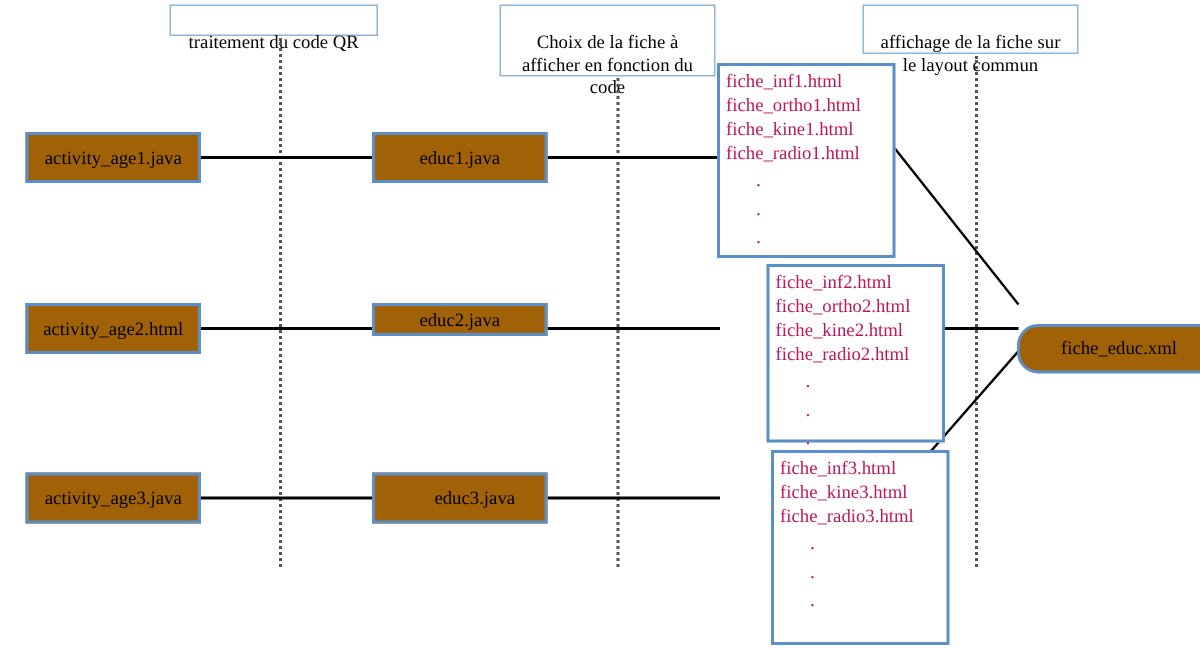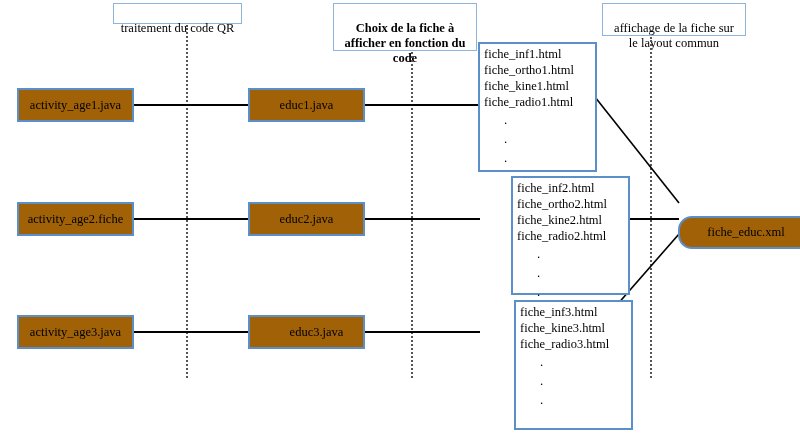--- a/index.html
+++ b/index.html
@@ -40,21 +40,21 @@
     align-items: center;
     justify-content: center;
     text-align: center;
   }
   
   .list-box {
     position: absolute;
     box-sizing: border-box;
     border: 2px solid #5b8fc9;
     background: #ffffff;
-    color: #000000;
+    color: #be185d;
     font-size: 12.5px;
     padding: 2px 0 0 4px;
   }
   .list-box .row {
     line-height: 16px;
     white-space: nowrap;
   }
   .list-box .dots {
     text-align: left;
     padding-left: 20px;
@@ -80,31 +80,31 @@
     width: 800px;
     height: 433px;
     pointer-events: none;
   }
 </style>
 </head>
 <body>
 
 <div id="canvas">
 
-  <div class="phase-box" style="left:113px; top:3px; width:129px; height:21px;">
+  <div class="phase-box" style="left:113px; top:3px; width:139px; height:21px;">
     <span>traitement du code QR</span>
   </div>
 
-  <div class="phase-box" style="left:333px; top:3px; width:144px; height:48px;font-weight:bold;">
+  <div class="phase-box" style="left:333px; top:3px; width:144px; height:48px;">
     <span>Choix de la  fiche à
 afficher en fonction du
 code</span>
   </div>
 
-  <div class="phase-box" style="left:575px; top:3px; width:144px; height:33px;margin-left:27px;">
+  <div class="phase-box" style="left:575px; top:3px; width:144px; height:33px;">
     <span>affichage de la fiche sur
 le layout commun</span>
   </div>
 
   <div class="vdot" style="left:186px; top:25px; height:353px;"></div>
   <div class="vdot" style="left:411px; top:52px; height:326px;"></div>
   <div class="vdot" style="left:650px; top:37px; height:341px;"></div>
 
   <div class="hline" style="left:134px; top:104px; width:116px;"></div>
   <div class="hline" style="left:365px; top:104px; width:115px;"></div>
@@ -118,30 +118,30 @@
 
   <svg class="diagonals" viewBox="0 0 800 433">
     <line x1="595" y1="97" x2="679" y2="203" stroke="#000000" stroke-width="1.6"></line>
     <line x1="595" y1="330" x2="679" y2="234" stroke="#000000" stroke-width="1.6"></line>
   </svg>
 
   <div class="node-box" style="left:17px; top:88px; width:117px; height:34px;">
     <span>activity_age1.java</span>
   </div>
   <div class="node-box" style="left:17px; top:202px; width:117px; height:34px;">
-    <span>activity_age2.fiche</span>
+    <span>activity_age2.html</span>
   </div>
   <div class="node-box" style="left:17px; top:315px; width:117px; height:34px;">
     <span>activity_age3.java</span>
   </div>
 
   <div class="node-box" style="left:248px; top:88px; width:117px; height:34px;">
     <span>educ1.java</span>
   </div>
-  <div class="node-box" style="left:248px; top:202px; width:117px; height:34px;">
+  <div class="node-box" style="left:248px; top:202px; width:117px; height:22px;">
     <span>educ2.java</span>
   </div>
   <div class="node-box" style="left:248px; top:315px; width:117px; height:34px;padding-left:20px;">
     <span>educ3.java</span>
   </div>
 
   <div class="list-box" style="left:478px; top:42px; width:119px; height:130px;">
     <div class="row">fiche_inf1.html</div>
     <div class="row">fiche_ortho1.html</div>
     <div class="row">fiche_kine1.html</div>

